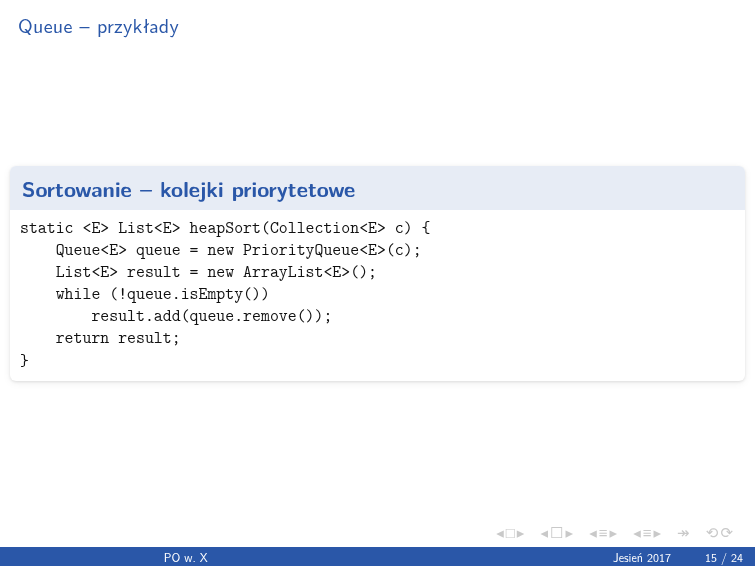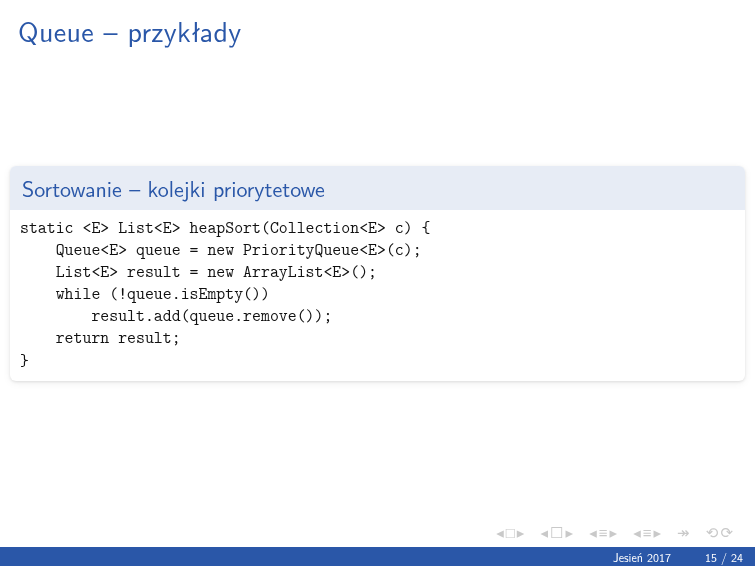--- a/index.html
+++ b/index.html
@@ -7,41 +7,41 @@
     padding: 0;
     width: 755px;
     height: 566px;
     background: #ffffff;
     font-family: "Latin Modern Sans", "Computer Modern Sans", "CMU Sans Serif", Helvetica, Arial, sans-serif;
     position: relative;
     overflow: hidden;
   }
   .slide-title {
     color: #2a57a8;
-    font-size: 28px;
+    font-size: 20px;
     font-weight: 400;
     padding: 10px 18px 0 18px;
     letter-spacing: 0.3px;
   }
   .block {
     position: absolute;
     left: 10px;
     right: 10px;
     top: 166px;
     border-radius: 6px;
     box-shadow: 0 1px 3px rgba(0,0,0,0.10), 0 2px 8px rgba(0,0,0,0.06);
     background: #ffffff;
     overflow: hidden;
   }
   .block-title-bar {
     background: #e7ecf5;
     color: #2a57a8;
     font-size: 22px;
     padding: 6px 12px 6px 12px;
-    font-weight: 400;
+    font-weight: 700;
   }
   .block-body {
     padding: 6px 10px 10px 10px;
     font-family: "Latin Modern Mono", "CMU Typewriter Text", "Courier New", monospace;
     font-size: 17px;
     line-height: 1.30;
     white-space: pre;
     color: #111;
   }
   .nav-symbols {
@@ -104,17 +104,18 @@
 <div class="nav-symbols">
   <span>◂□▸</span>
   <span>◂☐▸</span>
   <span>◂≡▸</span>
   <span>◂≡▸</span>
   <span>↠</span>
   <span>⟲⟳</span>
 </div>
 
 <div class="footer">
+  <div class="center">PO w. X</div>
   <div class="right">
     <span>Jesień 2017</span>
     <span class="page">15 / 24</span>
   </div>
 </div>
 
 </body></html>

